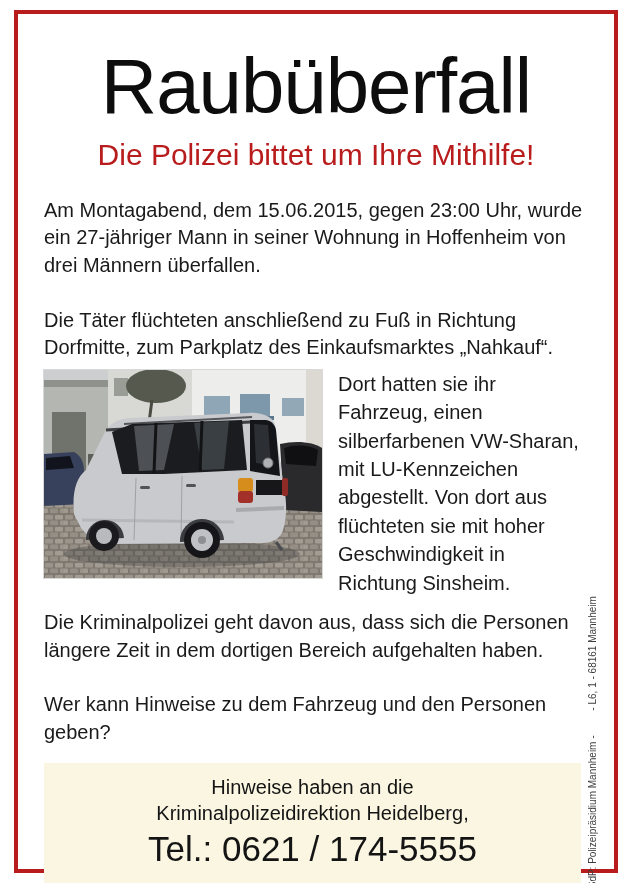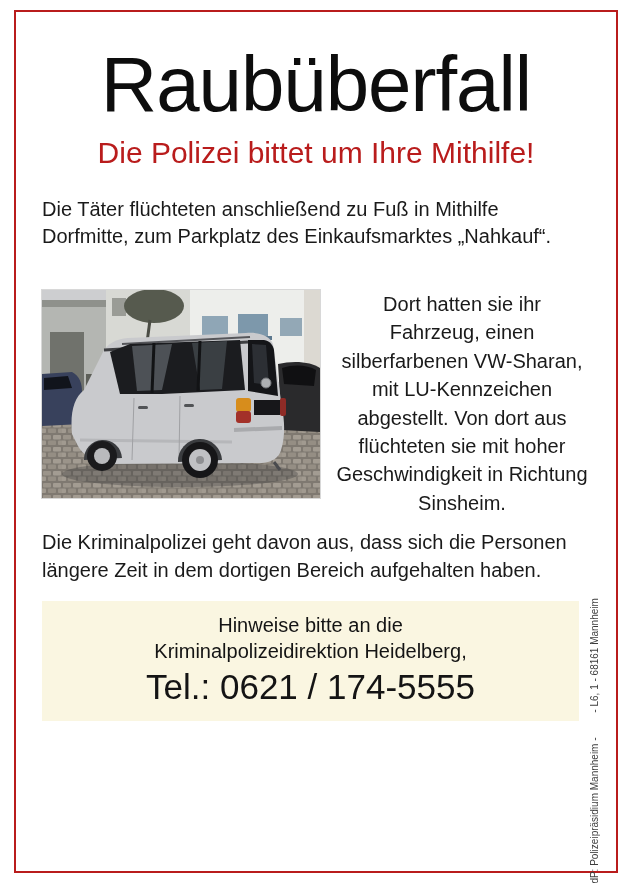--- a/index.html
+++ b/index.html
@@ -3,34 +3,34 @@
 <meta charset="utf-8">
 <style>
   html,body { margin:0; padding:0; }
   body {
     width:624px; height:883px; background:#ffffff;
     font-family:"Liberation Sans", sans-serif; color:#1a1a1a;
     position:relative; overflow:hidden;
   }
   .frame {
     position:absolute; left:14px; top:10px; width:604px; height:863px;
-    box-sizing:border-box; border:2px solid #b91c1c; background:#ffffff;
+    box-sizing:border-box; border:4px solid #b91c1c; background:#ffffff;
   }
   .content { padding:0 26px; position:relative; height:100%; box-sizing:border-box; }
   .title {
     text-align:center; font-size:78px; line-height:1.05; margin-top:32px;
     letter-spacing:-1px; color:#0d0d0d; white-space:nowrap;
   }
   .subtitle {
     text-align:center; font-size:30px; line-height:1.1; margin-top:10px; color:#b91c1c;
   }
   .para { font-size:20px; line-height:1.38; margin:0; }
   .p1 { margin-top:26px; }
   .p2 { margin-top:27px; }
-  .photo-row { display:flex; margin-top:39px; align-items:flex-start;text-align:center; }
+  .photo-row { display:flex; margin-top:8px; align-items:flex-start; }
   .photo {
     width:278px; height:208px; flex:0 0 auto; display:block;
     outline:1px solid #d8d8d8;
   }
   .vehicle-text { margin-left:16px; width:252px; font-size:20px; line-height:1.42; }
   .p3 { margin-top:12px; }
   .question { margin-top:27px; }
   .contact-box {
     margin-top:17px; background:#faf6e1; text-align:center;
     padding:11px 8px 13px 8px; width:537px; box-sizing:border-box;
@@ -47,21 +47,22 @@
 </style>
 </head>
 <body>
 
 <div class="frame">
   <div class="content">
 
     <div class="title">Raubüberfall</div>
     <div class="subtitle">Die Polizei bittet um Ihre Mithilfe!</div>
 
-    <p class="para p2">Die Täter flüchteten anschließend zu Fuß in Mithilfe Dorfmitte, zum Parkplatz des Einkaufsmarktes „Nahkauf“.</p>
+    <p class="para p1">Am Montagabend, dem 15.06.2015, gegen 23:00 Uhr, wurde ein 27-jähriger Mann in seiner Wohnung in Hoffenheim von drei Männern überfallen.</p>
+    <p class="para p2">Die Täter flüchteten anschließend zu Fuß in Richtung Dorfmitte, zum Parkplatz des Einkaufsmarktes „Nahkauf“.</p>
 
     <div class="photo-row">
       <svg class="photo" viewBox="0 0 278 208" width="278" height="208" xmlns="http://www.w3.org/2000/svg" role="img">
         <defs>
           <pattern id="cobble" width="20" height="12" patternUnits="userSpaceOnUse">
             <rect width="20" height="12" fill="#7f7971"></rect>
             <rect x="1" y="1" width="8" height="4.5" rx="1" fill="#9b948a"></rect>
             <rect x="11" y="1" width="8" height="4.5" rx="1" fill="#a39c92"></rect>
             <rect x="6" y="6.5" width="8" height="4.5" rx="1" fill="#958e84"></rect>
             <rect x="-4" y="6.5" width="8" height="4.5" rx="1" fill="#a19a90"></rect>
@@ -117,23 +118,24 @@
         <path d="M136,172 A21,21 0 0 1 180,170 Z" fill="#3a3c3f"></path>
         <circle cx="158" cy="170" r="18" fill="#161618"></circle>
         <circle cx="158" cy="170" r="11" fill="#c0c1c4"></circle>
         <circle cx="158" cy="170" r="4" fill="#8e8f92"></circle>
         <path d="M232,172 L238,180" stroke="#4a4b4e" stroke-width="3"></path>
       </svg>
       <p class="para vehicle-text">Dort hatten sie ihr Fahrzeug, einen silberfarbenen VW-Sharan, mit LU-Kennzeichen abgestellt. Von dort aus flüchteten sie mit hoher Geschwindigkeit in Richtung Sinsheim.</p>
     </div>
 
     <p class="para p3">Die Kriminalpolizei geht davon aus, dass sich die Personen längere Zeit in dem dortigen Bereich aufgehalten haben.</p>
+    <p class="para question">Wer kann Hinweise zu dem Fahrzeug und den Personen geben?</p>
 
     <div class="contact-box">
-      <div class="contact-line">Hinweise bitte an die</div>
+      <div class="contact-line">Hinweise haben an die</div>
       <div class="contact-line">Kriminalpolizeidirektion Heidelberg,</div>
       <div class="contact-phone">Tel.: 0621 / 174-5555</div>
     </div>
 
     <div class="imprint-wrap">
       <div class="imprint">
         <span class="seg1">ViSdP: Polizeipräsidium Mannheim -</span>
         <span class="seg2">- L6, 1 - 68161 Mannheim</span>
       </div>
     </div>

